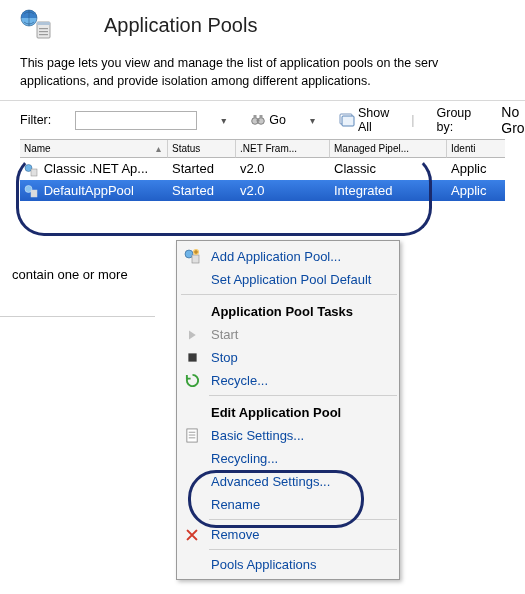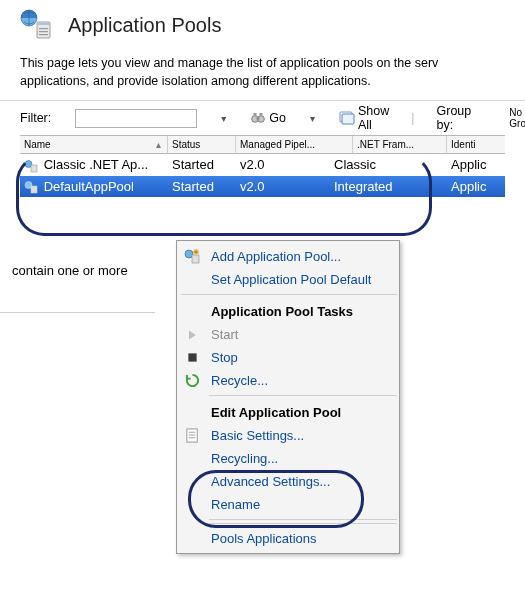--- a/index.html
+++ b/index.html
@@ -1,31 +1,31 @@
 <!DOCTYPE html>
 <html><head>
 <meta charset="utf-8">
 <style>
 * { margin: 0; padding: 0; box-sizing: border-box; font-family: 'Segoe UI', Tahoma, sans-serif; }
 body { width: 525px; height: 594px; background: #fff; font-size: 12px; color: #000; overflow: hidden; position: relative; }
 
-.header { display: flex; align-items: center; padding: 8px 20px 6px 20px; }
+.header { display: flex; align-items: center; padding: 8px 20px 6px 20px; gap: 36px; }
 .header-icon { width: 34px; height: 34px; margin-right: 14px; flex-shrink: 0; }
 .header-title { font-size: 20px; color: #222; }
 
 .intro { padding: 6px 20px 10px 20px; font-size: 12.5px; line-height: 1.45; }
 
 .toolbar { display: flex; align-items: center; padding: 3px 20px 3px 20px; gap: 22px; border-top: 1px solid #d8d8d8; font-size: 12.5px; }
 .toolbar .lbl { margin-right: 2px; }
 .toolbar .filter-field { width: 122px; height: 19px; border: 1px solid #b0b0b0; padding: 1px 3px; }
 .toolbar .arrow { color: #555; font-size: 10px; padding: 0 2px; }
 .toolbar .sep { color: #bbb; }
 .toolbar .go { display: flex; align-items: center; gap: 3px; }
 .toolbar .showall { display: flex; align-items: center; gap: 3px; }
-.toolbar .groupby { font-size: 10px; margin-left: 16px; }
+.toolbar .groupby { font-size: 14px; margin-left: 8px; }
 
 .ico16 { width: 16px; height: 16px; display: inline-block; }
 
 .grid { margin: 0 20px 0 20px; border-top: 1px solid #b8b8b8; }
 .grid-head, .grid-row { display: flex; }
 .grid-head { background: #f5f5f5; font-size: 10px; }
 .grid-head .cell { border-right: 1px solid #cfcfcf; border-bottom: 1px solid #b8b8b8; padding: 3px 6px 3px 4px; text-align: left; position: relative; }
 .grid-head .sort::after { content: '▴'; font-size: 10px; color: #7a7a7a; position: absolute; right: 6px; top: 3px; }
 .c-name { width: 148px; }
 .c-status { width: 68px; }
@@ -124,22 +124,22 @@
   </span>
   <span class="sep">|</span>
   <span>Group by:</span>
   <span class="groupby">No Gro</span>
 </div>
 
 <div class="grid">
   <div class="grid-head">
     <div class="cell c-name sort">Name</div>
     <div class="cell c-status">Status</div>
+    <div class="cell c-net">.NET Fram...</div>
     <div class="cell c-pipe">Managed Pipel...</div>
-    <div class="cell c-net">.NET Fram...</div>
     <div class="cell c-ident">Identi</div>
   </div>
   <div class="grid-row">
     <div class="cell c-name">
       <span class="rowicon"><svg viewBox="0 0 14 14" width="14" height="14">
             <circle cx="4.5" cy="5" r="3.5" fill="#6fb4e8" stroke="#2a5a8a" stroke-width="0.5"></circle>
             <rect x="7" y="6" width="6" height="7" fill="#e0e0e0" stroke="#8a8a8a" stroke-width="0.5"></rect>
           </svg></span>
       <span>Classic .NET Ap...</span>
     </div>
@@ -236,20 +236,28 @@
   </div>
   <div class="item">
     <span class="iconcol"></span>
     <span>Advanced Settings...</span>
   </div>
   <div class="item">
     <span class="iconcol"></span>
     <span>Rename</span>
   </div>
   <div class="msep"></div>
+  <div class="item">
+    <span class="iconcol">
+        <svg viewBox="0 0 16 16" width="14" height="14">
+          <path d="M3 3 L13 13 M13 3 L3 13" stroke="#d23a2a" stroke-width="2.4" stroke-linecap="round"></path>
+        </svg>
+      </span>
+    <span>Remove</span>
+  </div>
   <div class="msep"></div>
   <div class="item">
     <span class="iconcol"></span>
     <span>Pools Applications</span>
   </div>
 </div>
 
 <div class="highlight-ring ring2"></div>
 
 </body></html>

